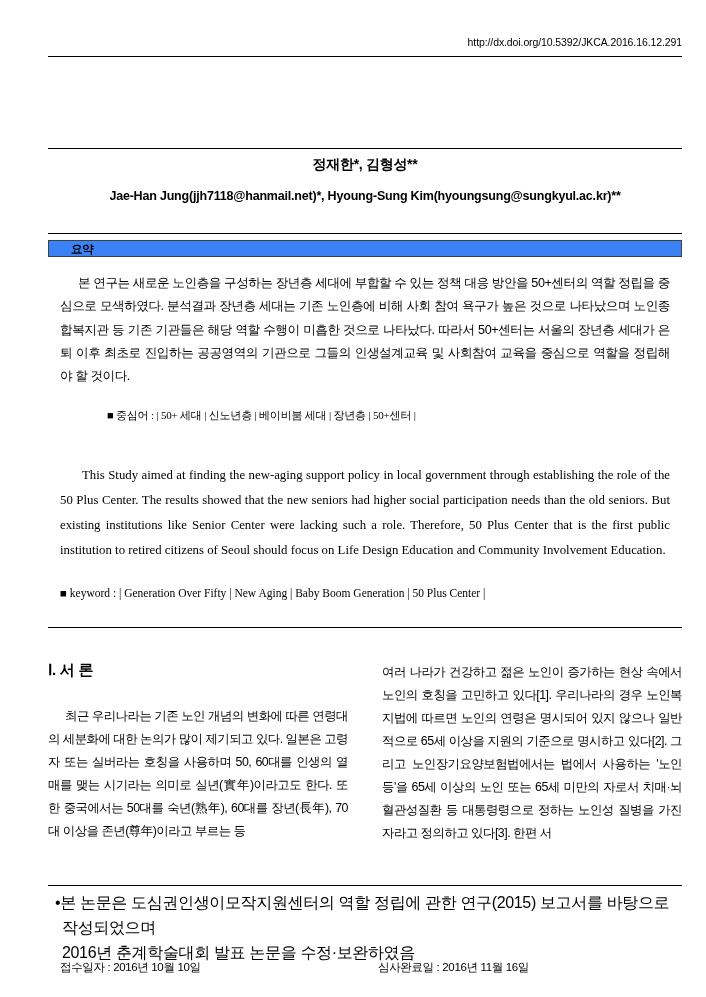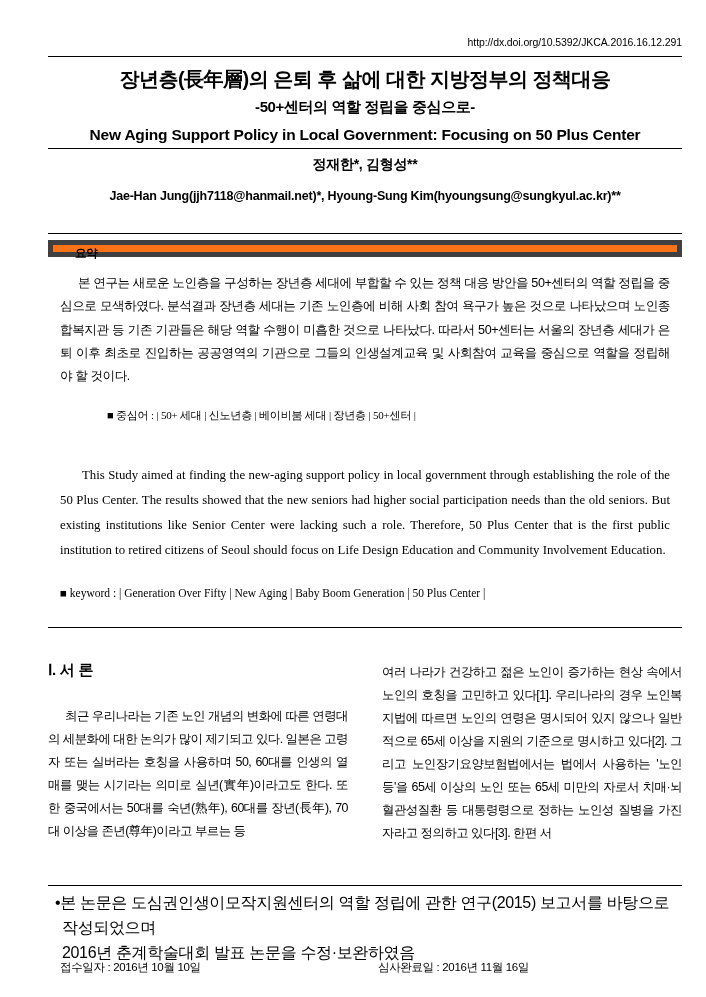--- a/index.html
+++ b/index.html
@@ -95,22 +95,22 @@
     letter-spacing: -0.2px;
     margin-top: 15px;
   }
   .rule-under-authors { top: 233px; }
 
   .sec-head {
     position: absolute;
     left: 36px;
     width: 634px;
     height: 17px;
-    border: 5px solid #404040;
-    background: #f97316;
+    border: 1px solid #404040;
+    background: #3b82f6;
     box-sizing: border-box;
   }
   .sec-head span {
     position: absolute;
     left: 22px;
     top: 0px;
     font-family: "Liberation Sans", sans-serif;
     font-size: 11.5px;
     font-weight: bold;
     line-height: 16px;
@@ -205,25 +205,20 @@
 </style>
 </head>
 <body>
 
 <div class="page">
 
   <div class="doi">http://dx.doi.org/10.5392/JKCA.2016.16.12.291</div>
 
   <div class="rule rule-top"></div>
 
-  <div class="title-block">
-    <div class="title-ko">장년층(長年層)의 은퇴 후 삶에 대한 지방정부의 정책대응</div>
-    <div class="subtitle-ko">-50+센터의 역할 정립을 중심으로-</div>
-    <div class="title-en">New Aging Support Policy in Local Government: Focusing on 50 Plus Center</div>
-  </div>
 
   <div class="rule rule-under-title"></div>
 
   <div class="authors-block">
     <div class="authors-ko">정재한*, 김형성**</div>
     <div class="authors-en">Jae-Han Jung(jjh7118@hanmail.net)*, Hyoung-Sung Kim(hyoungsung@sungkyul.ac.kr)**</div>
   </div>
 
   <div class="rule rule-under-authors"></div>
 

